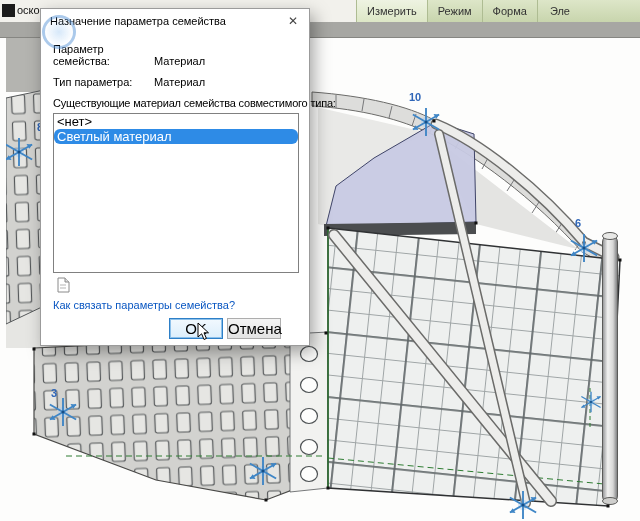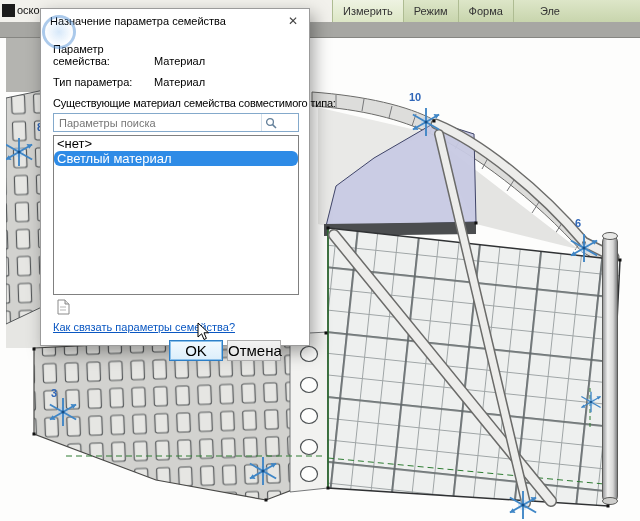--- a/index.html
+++ b/index.html
@@ -7,22 +7,22 @@
   .page { position:relative; width:640px; height:521px; overflow:hidden; background:#fdfdfc; }
 
   
   .ribbon { position:relative; height:22px; background:#f2f1ec; }
   .app-icon { position:absolute; left:2px; top:4px; width:13px; height:13px; background:#1b1b1b; }
   .partial-tab { position:absolute; left:17px; top:4px; font-size:11px; color:#111; }
   .tabs { position:absolute; left:332px; right:0; top:0; bottom:0; display:flex; }
   .rtab { font-size:11px; color:#333; background:linear-gradient(#dde6c8,#c8d5ad);
           border-left:1px solid #aebc92; display:flex; align-items:center; justify-content:center;
           padding:0 10px; white-space:nowrap; }
-  .rtab.active { background:linear-gradient(#eef3e2,#dde7c6); }
-  .rtab.last { flex:1; justify-content:flex-start; padding-left:26px; }
+  .rtab.active { background:linear-gradient(#eef3e2,#dde7c6);margin-left:24px; }
+  .rtab.last { flex:1; justify-content:flex-start; padding-left:12px; }
 
   .optionsbar { height:16px; background:#a7a7a3; border-bottom:1px solid #868682; }
 
   
   .canvas { position:absolute; left:6px; top:38px; width:640px; height:483px; }
   svg text.ptlabel { font-family:"Liberation Sans",sans-serif; font-size:11px; font-weight:bold; fill:#2f66b8; }
 
   
   .dialog { position:absolute; left:40px; top:8px; width:270px; height:338px; background:#fff;
             border:1px solid #9b9b9b; box-shadow:4px 6px 16px rgba(0,0,0,.35); z-index:20; }
@@ -36,21 +36,21 @@
   .searchwrap { position:relative; margin-bottom:3px; }
   .search { width:246px; height:19px; border:1px solid #84a9cb; font-family:"Liberation Sans",sans-serif;
             font-size:11px; padding:1px 22px 1px 5px; outline:none; }
   .search::placeholder { color:#777; }
   .mag { position:absolute; right:1px; top:1px; width:19px; height:17px; display:flex; align-items:center;
          justify-content:center; border-left:1px solid #d4e0ea; background:#fff; }
   .plist { width:246px; height:160px; border:1px solid #808080; background:#fff; overflow:hidden; }
   .pitem { height:15px; line-height:15px; padding-left:3px; font-size:13px; white-space:nowrap; }
   .pitem.selected { background:#2e8be6; color:#fff;border-radius:6px; }
   .newparam { margin:4px 0 0 4px; height:17px; }
-  .helplink { display:block; margin-top:5px; font-size:11px; color:#0a57c2; text-decoration:underline; cursor:pointer; }
+  .helplink { display:block; margin-top:5px; font-size:11px; color:#0a57c2; cursor:pointer; }
   .btnrow { margin-top:7px; display:flex; justify-content:flex-end; gap:4px; }
   .btn { width:54px; height:21px; font-family:"Liberation Sans",sans-serif; font-size:15px; color:#000;
          background:linear-gradient(#f3f3f3,#e3e3e3); border:1px solid #adadad; }
   .btn.ok { background:linear-gradient(#f2f9fe,#dceefb); border:1px solid #2d7fc7;
             box-shadow:inset 0 0 0 1px #8cc0ea; }
 
   
   .click-ring { position:absolute; left:42px; top:15px; width:34px; height:34px; border-radius:50%;
                 border:3px solid rgba(90,150,215,.5);
                 background:radial-gradient(circle, rgba(140,190,240,.35), rgba(140,190,240,0) 72%);
@@ -222,29 +222,20 @@
       <div class="frow">
         <span class="flabel">Параметр семейства:</span>
         <span class="fvalue">Материал</span>
       </div>
       <div class="frow">
         <span class="flabel">Тип параметра:</span>
         <span class="fvalue">Материал</span>
       </div>
       <div class="section-label">Существующие материал семейства совместимого типа:</div>
 
-      <div class="searchwrap">
-        <input class="search" placeholder="Параметры поиска" style="">
-        <span class="mag">
-          <svg width="12" height="12" viewBox="0 0 12 12">
-            <circle cx="5" cy="5" r="3.4" fill="none" stroke="#64809a" stroke-width="1.3"></circle>
-            <line x1="7.6" y1="7.6" x2="11" y2="11" stroke="#64809a" stroke-width="1.5"></line>
-          </svg>
-        </span>
-      </div>
 
       <div class="plist">
         <div class="pitem">&lt;нет&gt;</div>
         <div class="pitem selected">Светлый материал</div>
       </div>
 
       <div class="newparam">
         <svg width="13" height="16" viewBox="0 0 13 16">
           <path d="M1 1 H8 L12 5 V15 H1 Z" fill="#fff" stroke="#8a8a8a" stroke-width="1"></path>
           <path d="M8 1 L8 5 L12 5" fill="#dedede" stroke="#8a8a8a" stroke-width="1"></path>

